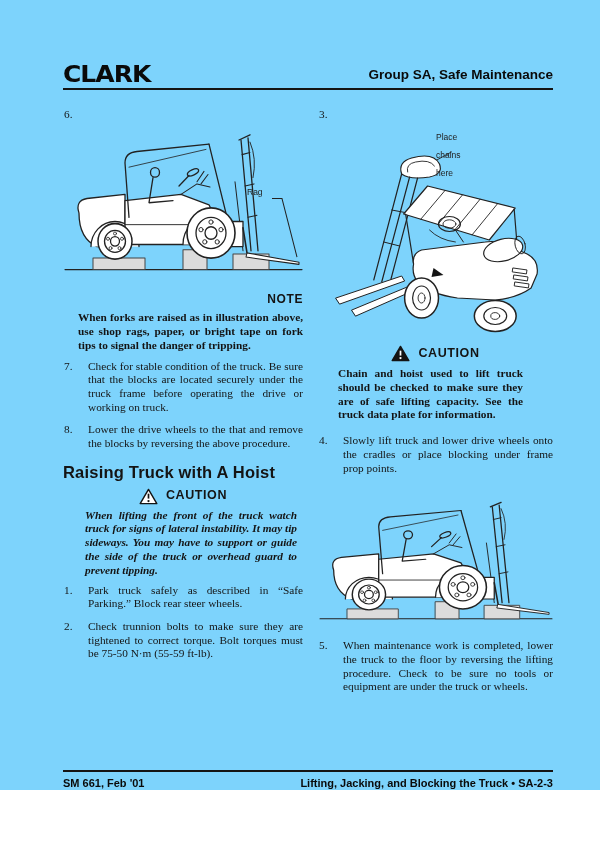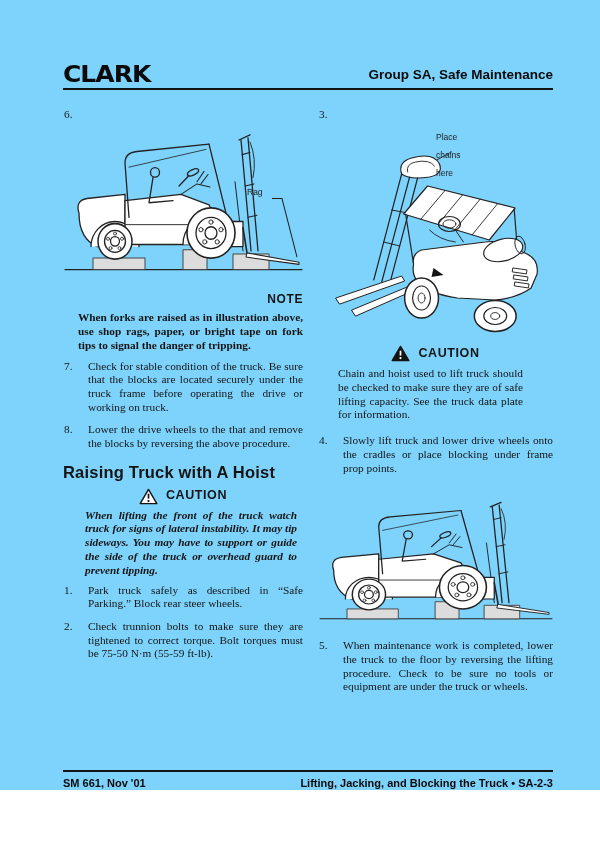--- a/index.html
+++ b/index.html
@@ -28,21 +28,21 @@
   .note-text{margin:3px 0 7px 15px;font-weight:bold;line-height:14.3px;}
 
   .sec-heading{font-family:"Liberation Sans",sans-serif;font-weight:bold;font-size:16.5px;
                margin:15px 0 8px 0;letter-spacing:.2px;}
 
   .alert-row{display:flex;justify-content:center;align-items:center;gap:8px;
              font-family:"Liberation Sans",sans-serif;font-weight:bold;font-size:12.5px;
              letter-spacing:.6px;margin-top:7px;}
   .alert-row svg{display:block;}
   .caution-text{margin:4px 6px 6px 22px;font-weight:bold;line-height:13.8px;font-style:italic;}
-  .warning-text{margin:5px 30px 8px 20px;font-weight:normal;line-height:13.8px;}
+  .warning-text{margin:5px 30px 8px 20px;font-weight:bold;line-height:13.8px;}
 
   
   .fig{position:relative;}
   .fig1{height:162px;margin:3px 0 0 0;}
   .fig2{height:216px;margin:14px 0 0 0;}
   .fig3{height:140px;margin:12px 0 12px 0;}
   .fig svg.art{position:absolute;left:0;top:0;width:100%;height:100%;}
   .fig-label{position:absolute;font-family:"Liberation Sans",sans-serif;font-size:8.5px;
              line-height:18px;color:#222;text-align:left;}
   .rag-label{left:184px;top:66px;text-align:center;}
@@ -249,17 +249,17 @@
       </svg>
     </div>
 
     <div class="li">
       <span class="n">5.</span>
       <span>When maintenance work is completed, lower the truck to the floor by reversing the lifting procedure. Check to be sure no tools or equipment are under the truck or wheels.</span>
     </div>
   </div>
 
   <div class="footer">
-    <span>SM 661, Nov '01</span>
+    <span>SM 661, Feb '01</span>
     <span>Lifting, Jacking, and Blocking the Truck • SA-2-3</span>
   </div>
 
 </div>
 
 </body></html>

